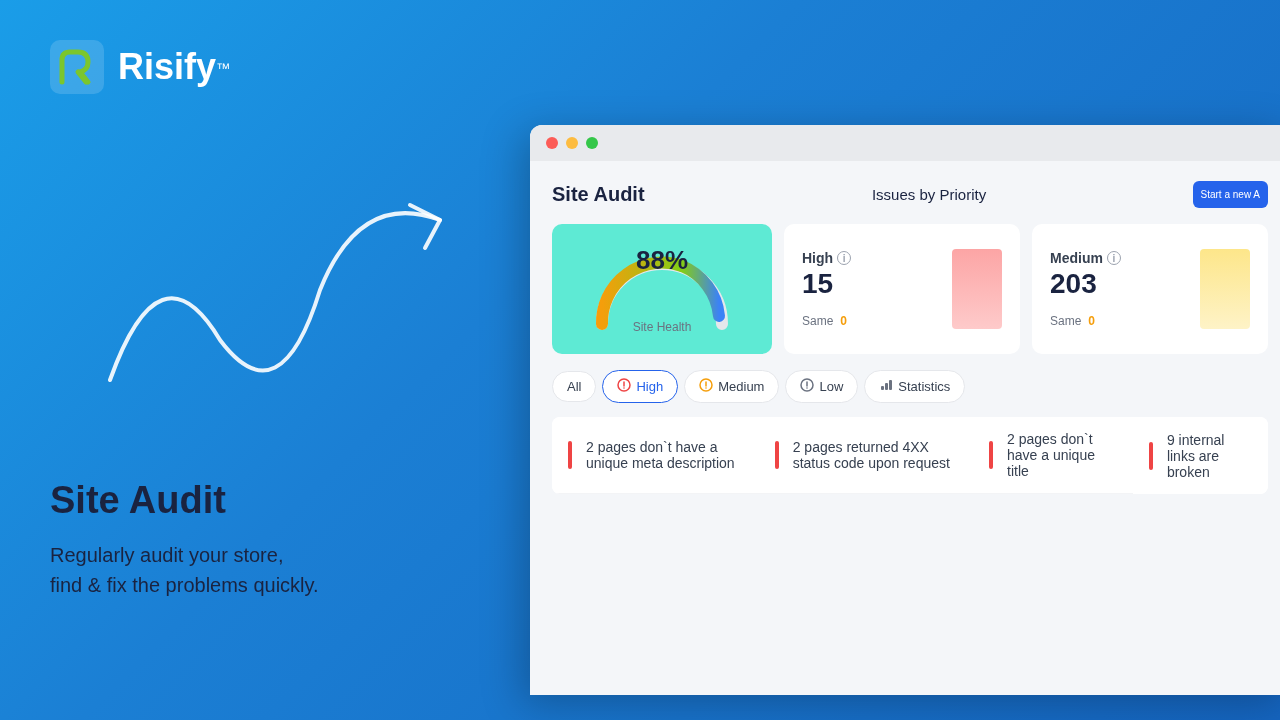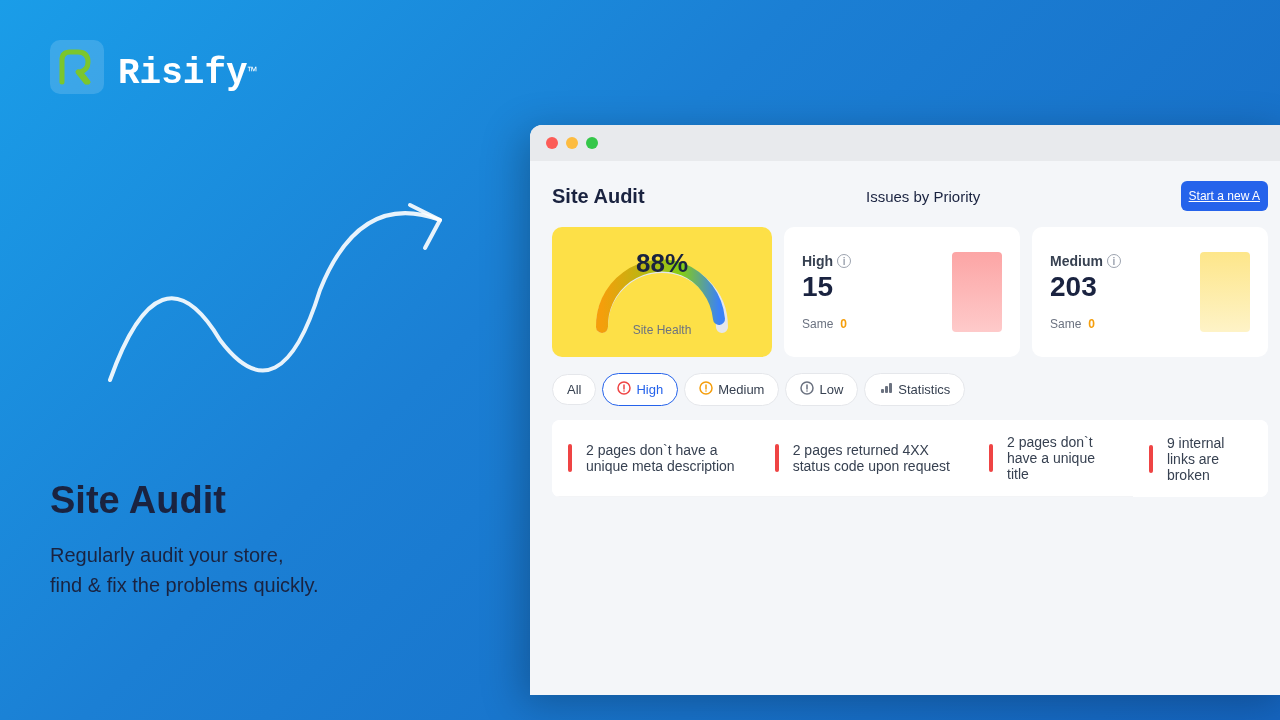--- a/index.html
+++ b/index.html
@@ -18,24 +18,23 @@
       left: 0; top: 0;
       width: 500px;
       height: 720px;
       padding: 40px 50px;
       display: flex;
       flex-direction: column;
     }
 
     .logo-area {
       display: flex;
-      align-items: flex-end;
+      align-items: center;
       gap: 14px;
       margin-bottom: 40px;
-      font-family: Liberation Mono, monospace;
     }
 
     .logo-icon {
       width: 54px;
       height: 54px;
     }
 
     .wave-graphic {
       position: absolute;
       left: 100px;
@@ -123,38 +122,37 @@
       color: #1a2340;
       margin-left: 21px;
     }
 
     .start-new-btn {
       background: #2563eb;
       color: #fff;
       border: none;
       border-radius: 6px;
       padding: 8px 8px;
-      font-size: 12px;
+      font-size: 10px;
       font-weight: 500;
       cursor: pointer;
       white-space: nowrap;
-      text-decoration: underline;
     }
 
     
     .stats-row {
       display: flex;
       gap: 12px;
       margin-bottom: 16px;
       align-items: stretch;
     }
 
     
     .gauge-card {
-      background: #fde047;
+      background: #5eead4;
       border-radius: 10px;
       padding: 20px;
       width: 220px;
       flex-shrink: 0;
       display: flex;
       flex-direction: column;
       align-items: center;
       justify-content: center;
     }
 

